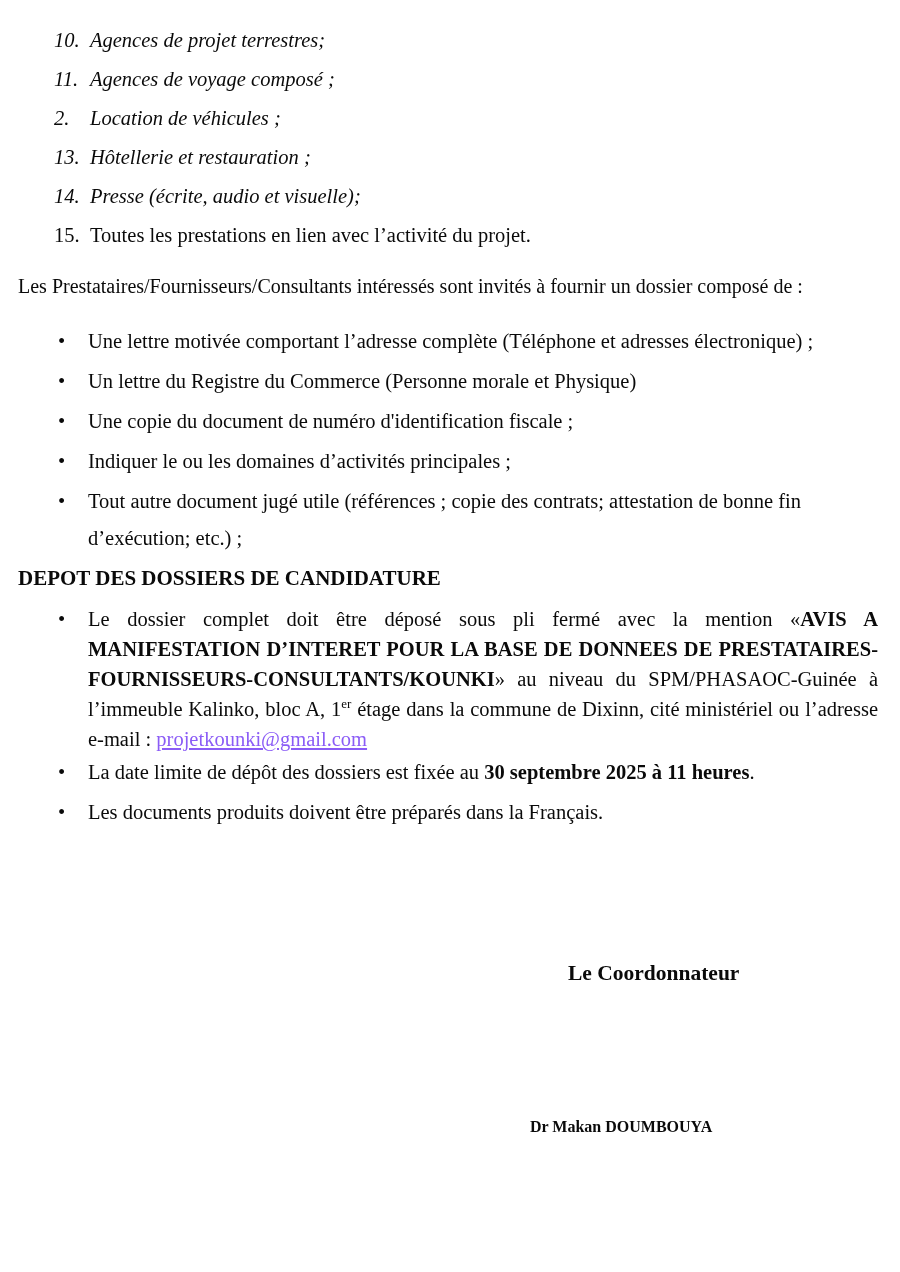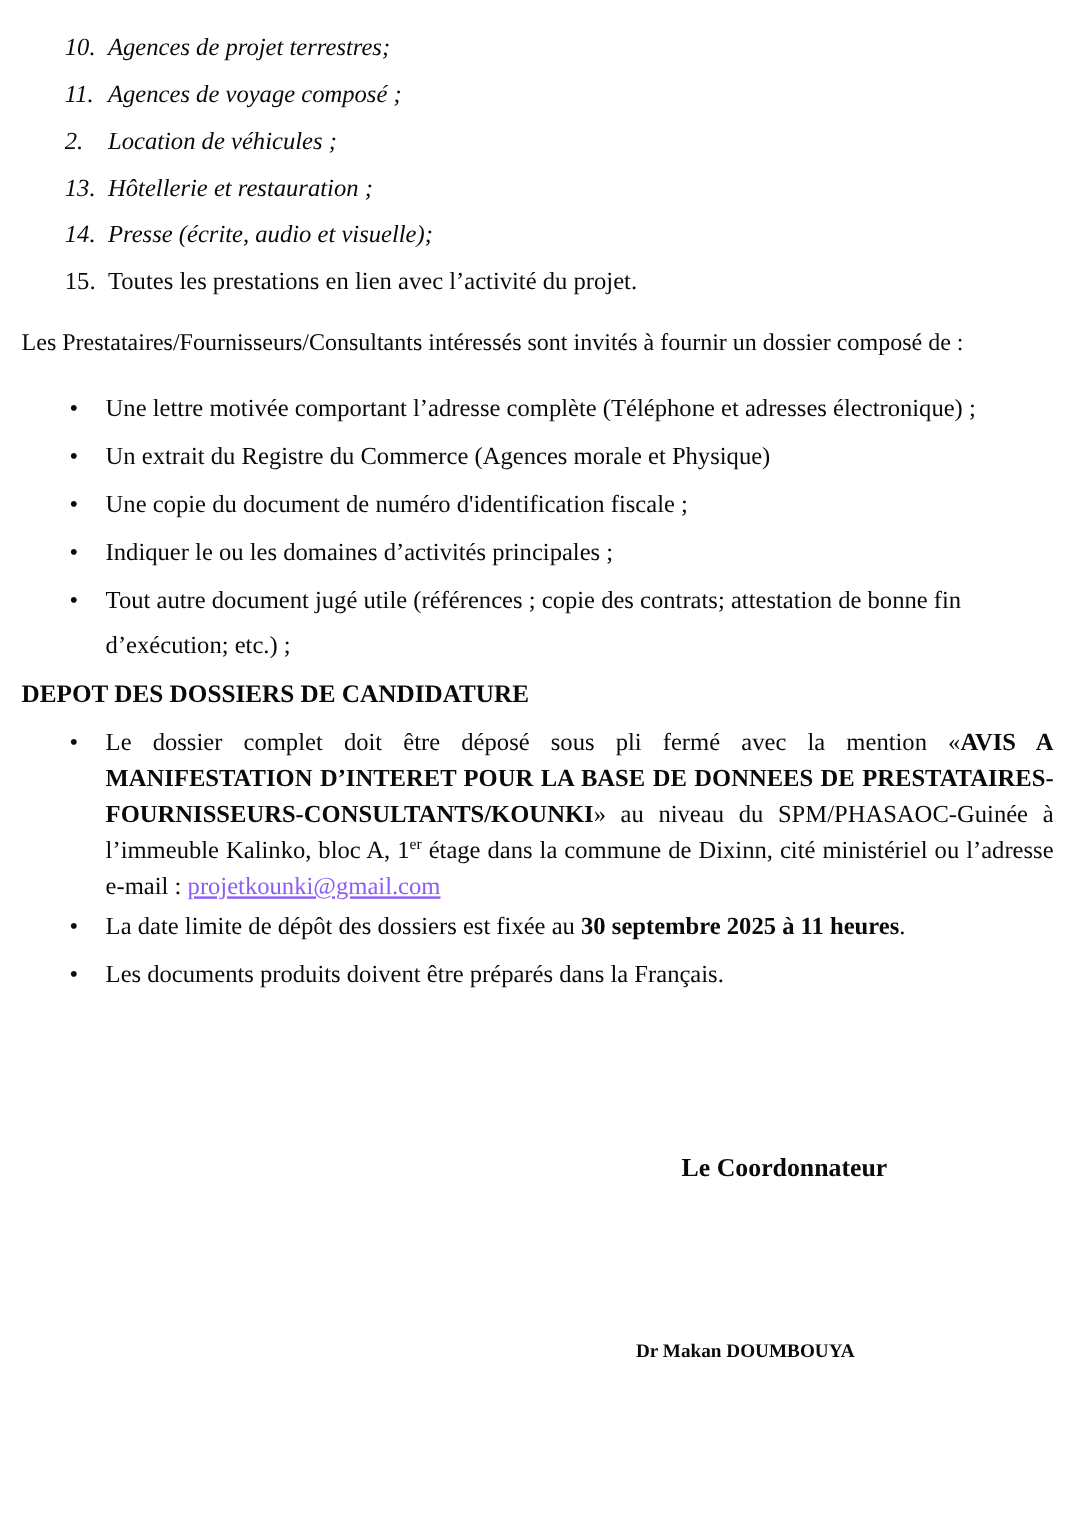--- a/index.html
+++ b/index.html
@@ -121,21 +121,21 @@
     <div class="num-item plain">
       <span class="num">15.</span>
       <span>Toutes les prestations en lien avec l’activité du projet.</span>
     </div>
   </div>
 
   <p class="intro">Les Prestataires/Fournisseurs/Consultants intéressés sont invités à fournir un dossier composé de :</p>
 
   <div class="bullets">
     <div class="bullet">Une lettre motivée comportant l’adresse complète (Téléphone et adresses électronique) ;</div>
-    <div class="bullet">Un extrait du Registre du Commerce (Agences morale et Physique)</div>
+    <div class="bullet">Un lettre du Registre du Commerce (Personne morale et Physique)</div>
     <div class="bullet">Une copie du document de numéro d'identification fiscale ;</div>
     <div class="bullet">Indiquer le ou les domaines d’activités principales ;</div>
     <div class="bullet">Tout autre document jugé utile (références ; copie des contrats; attestation de bonne fin d’exécution; etc.) ;</div>
   </div>
 
   <div class="heading">DEPOT DES DOSSIERS DE CANDIDATURE</div>
 
   <div class="bullets">
     <div class="bullet deposit-main">
       <span>Le dossier complet doit être déposé sous pli fermé avec la mention «</span><span class="bold">AVIS A MANIFESTATION D’INTERET POUR LA BASE DE DONNEES DE PRESTATAIRES-FOURNISSEURS-CONSULTANTS/KOUNKI</span><span>» au niveau du SPM/PHASAOC-Guinée à l’immeuble Kalinko, bloc A, 1</span><sup>er</sup><span> étage dans la commune de Dixinn, cité ministériel ou l’adresse e-mail : </span><a class="email-link">projetkounki@gmail.com</a>

